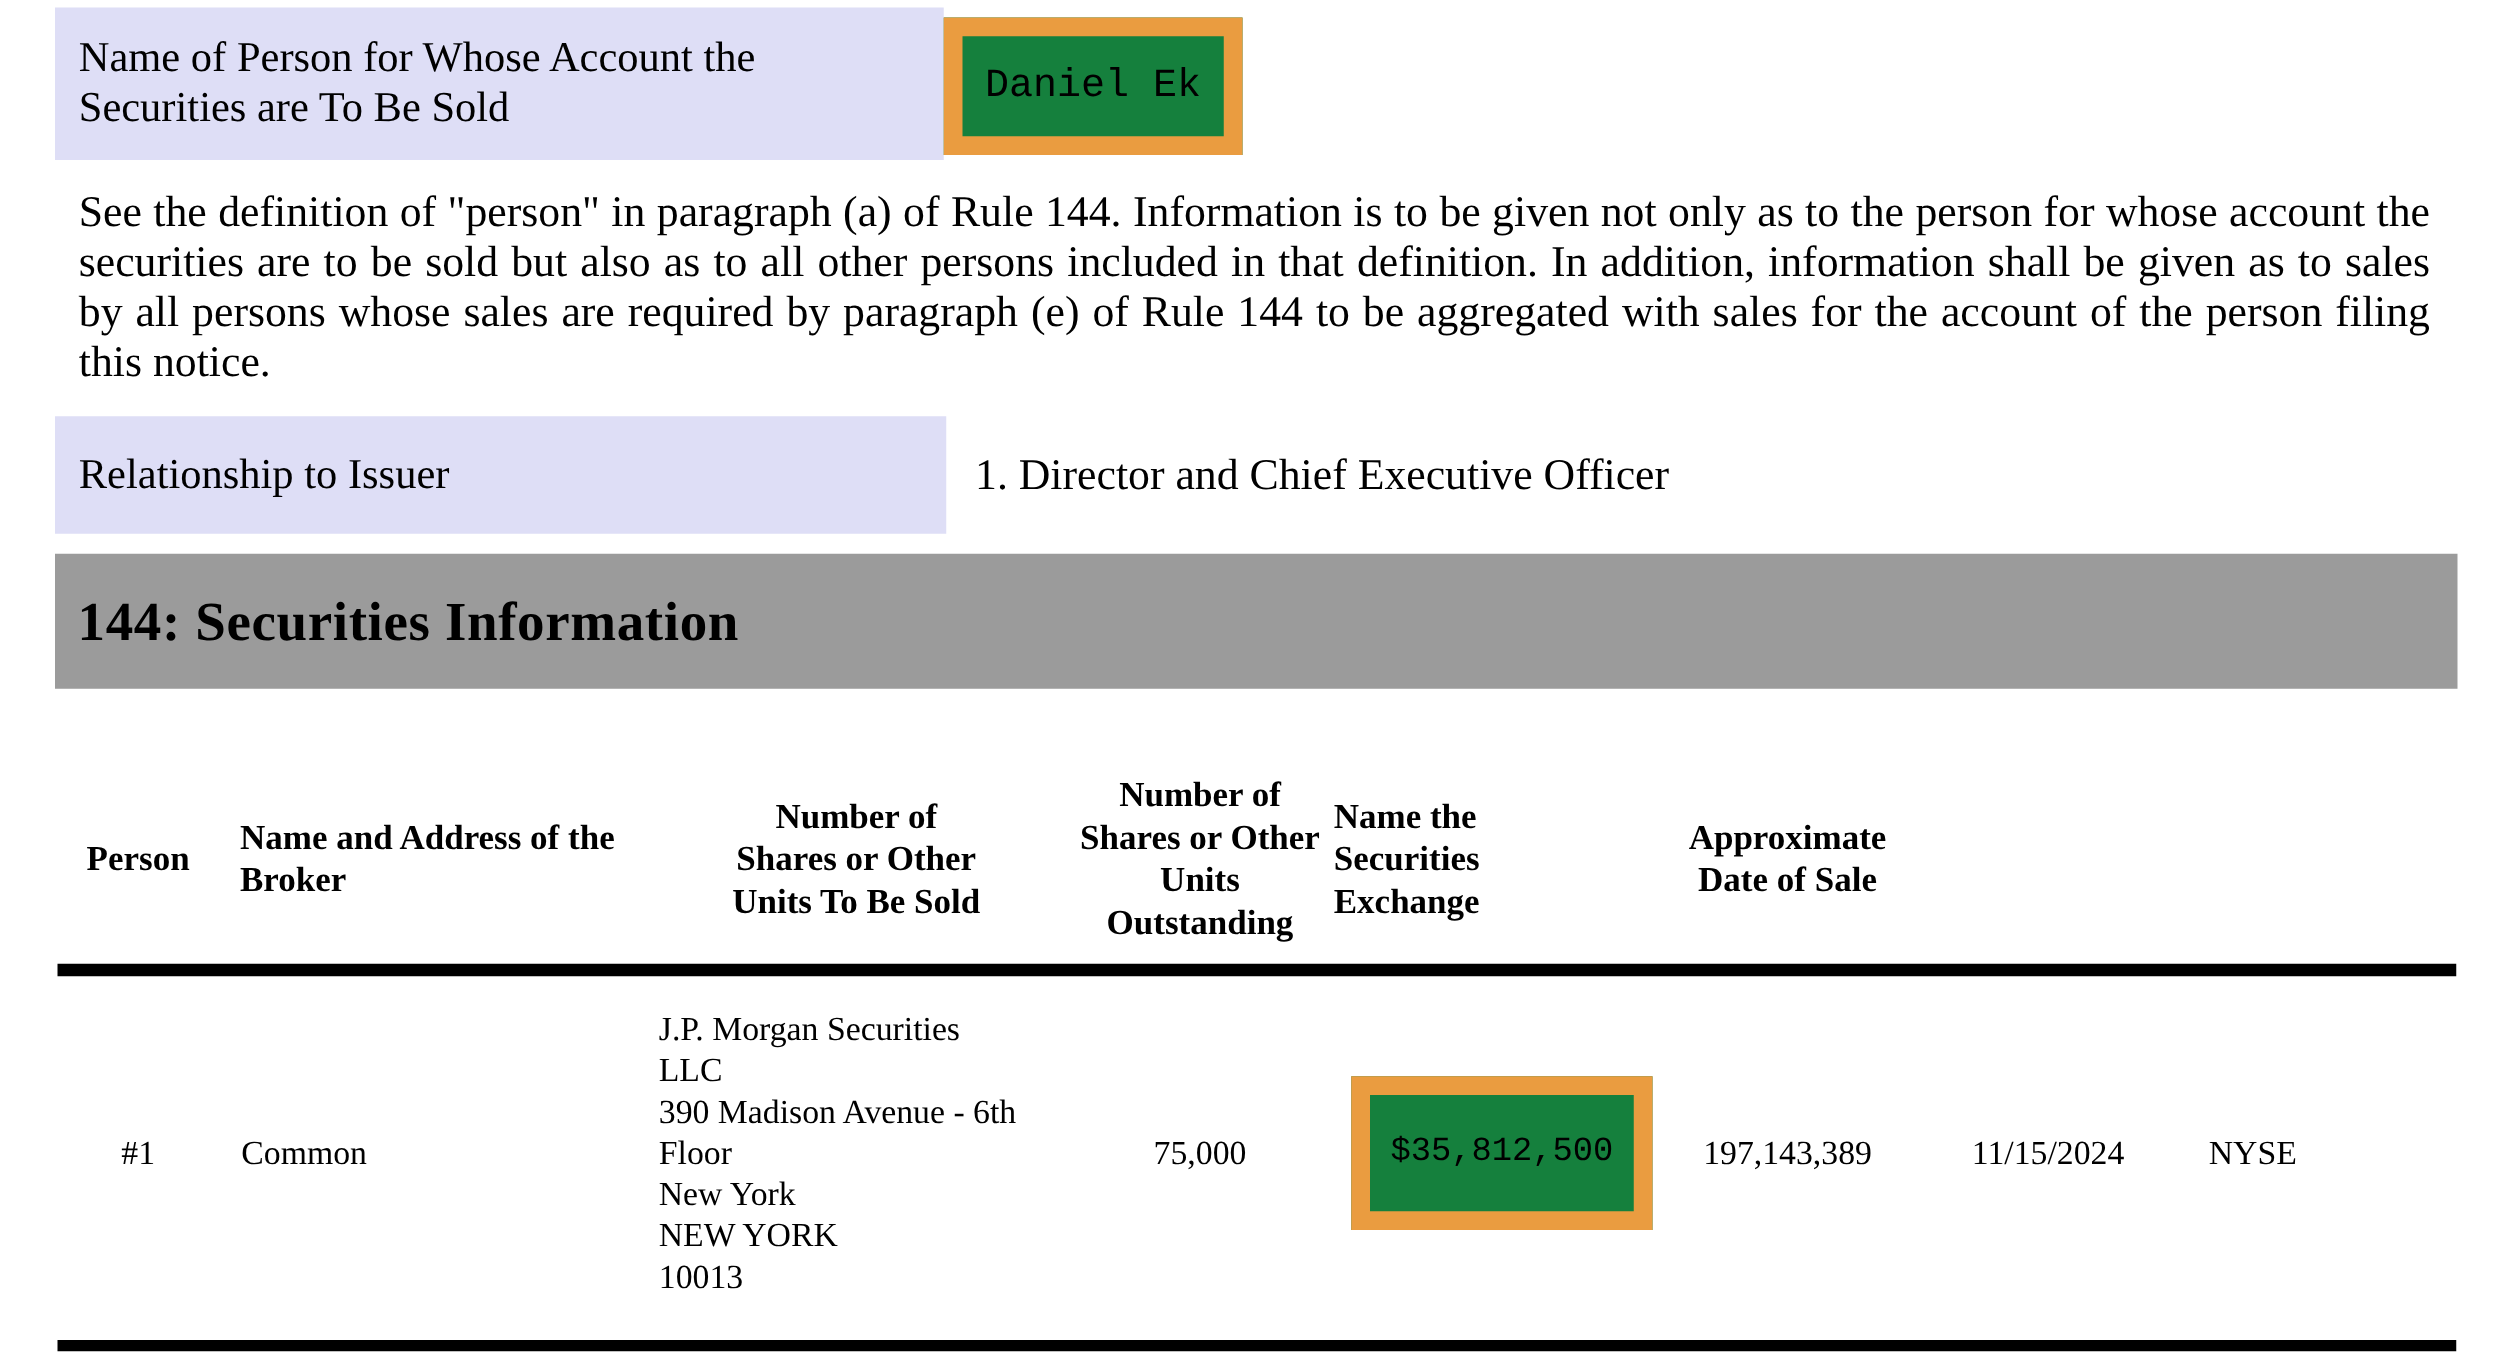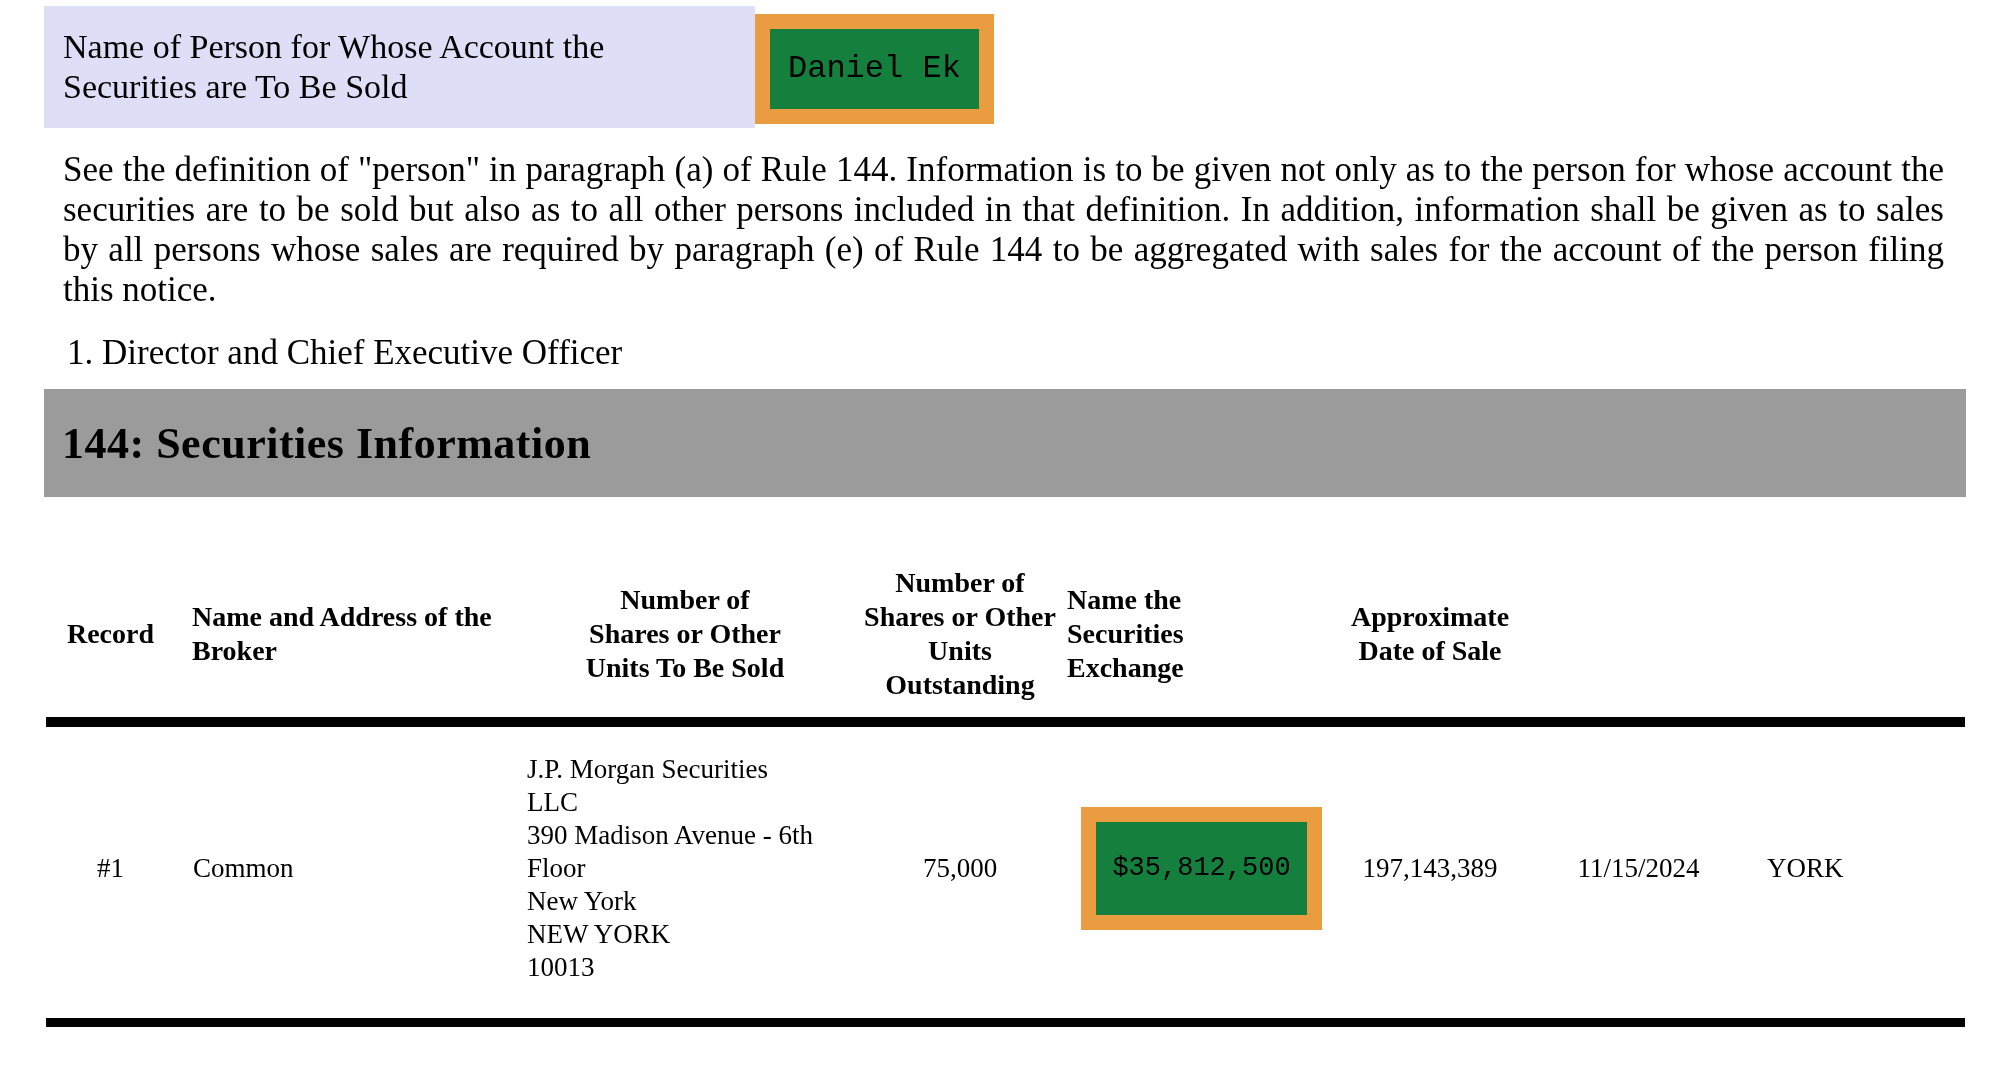--- a/index.html
+++ b/index.html
@@ -71,31 +71,32 @@
 <div class="field-row first">
   <div class="label-box">Name of Person for Whose Account the Securities are To Be Sold</div>
   <div class="hl-box">
     <span>Daniel Ek</span>
   </div>
 </div>
 
 <div class="instruction">See the definition of "person" in paragraph (a) of Rule 144. Information is to be given not only as to the person for whose account the securities are to be sold but also as to all other persons included in that definition. In addition, information shall be given as to sales by all persons whose sales are required by paragraph (e) of Rule 144 to be aggregated with sales for the account of the person filing this notice.</div>
 
 <div class="field-row second">
+  <div class="label-box single">Relationship to Issuer</div>
   <div class="rel-value">1. Director and Chief Executive Officer</div>
 </div>
 
 <div class="section-bar">
   <span>144: Securities Information</span>
 </div>
 
 <div class="sec-table">
 
   <div class="grid-row thead">
-    <div class="cell c1">Record</div>
+    <div class="cell c1">Person</div>
     <div class="cell c3">Name and Address of the
 Broker</div>
     <div class="cell c4">Number of
 Shares or Other
 Units To Be Sold</div>
     <div class="cell c6">Number of
 Shares or Other
 Units
 Outstanding</div>
     <div class="cell c8">Name the
@@ -118,17 +119,17 @@
 NEW YORK
 10013</div>
     <div class="cell c4">75,000</div>
     <div class="cell c5 flexcenter">
       <div class="hl-box table-hl">
         <span>$35,812,500</span>
       </div>
     </div>
     <div class="cell c6">197,143,389</div>
     <div class="cell c7">11/15/2024</div>
-    <div class="cell c8">YORK</div>
+    <div class="cell c8">NYSE</div>
   </div>
 
   <div class="divider bottom"></div>
 </div>
 
 </body></html>

